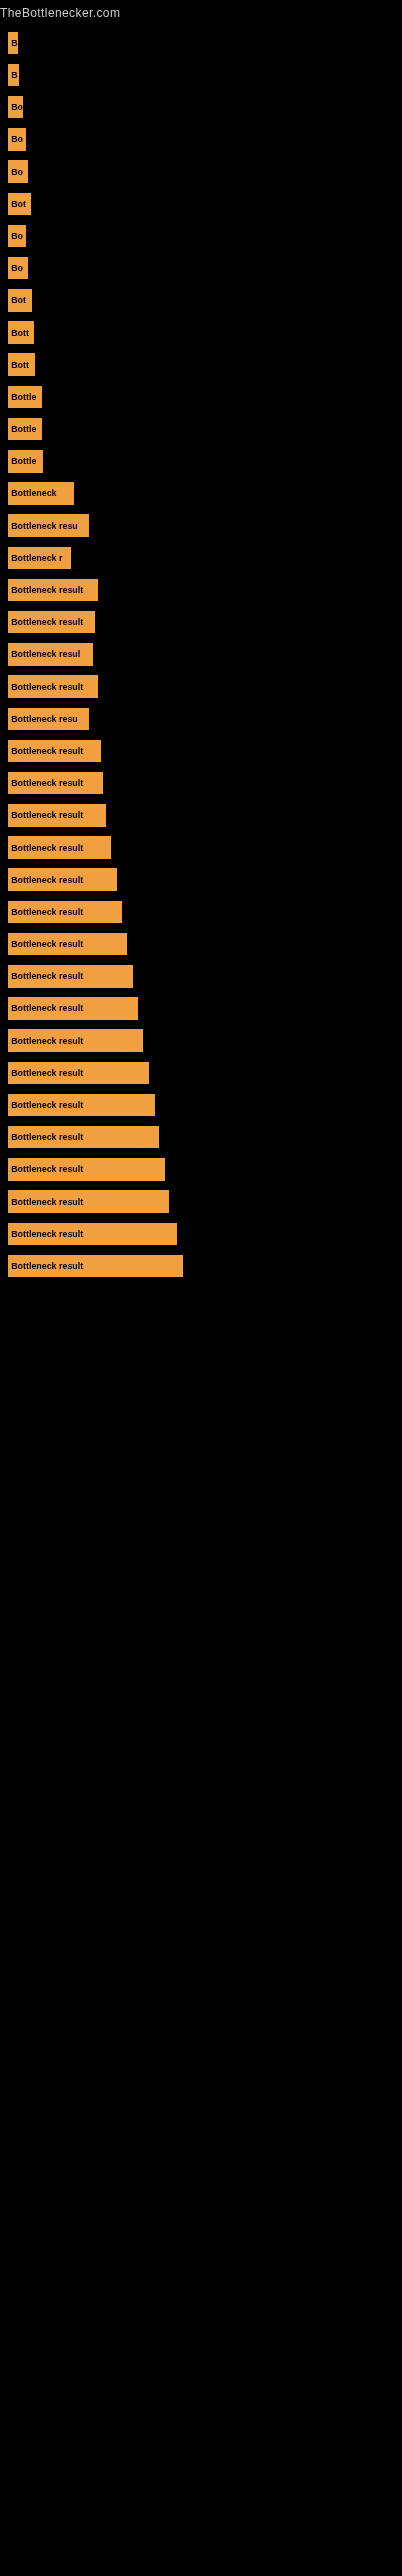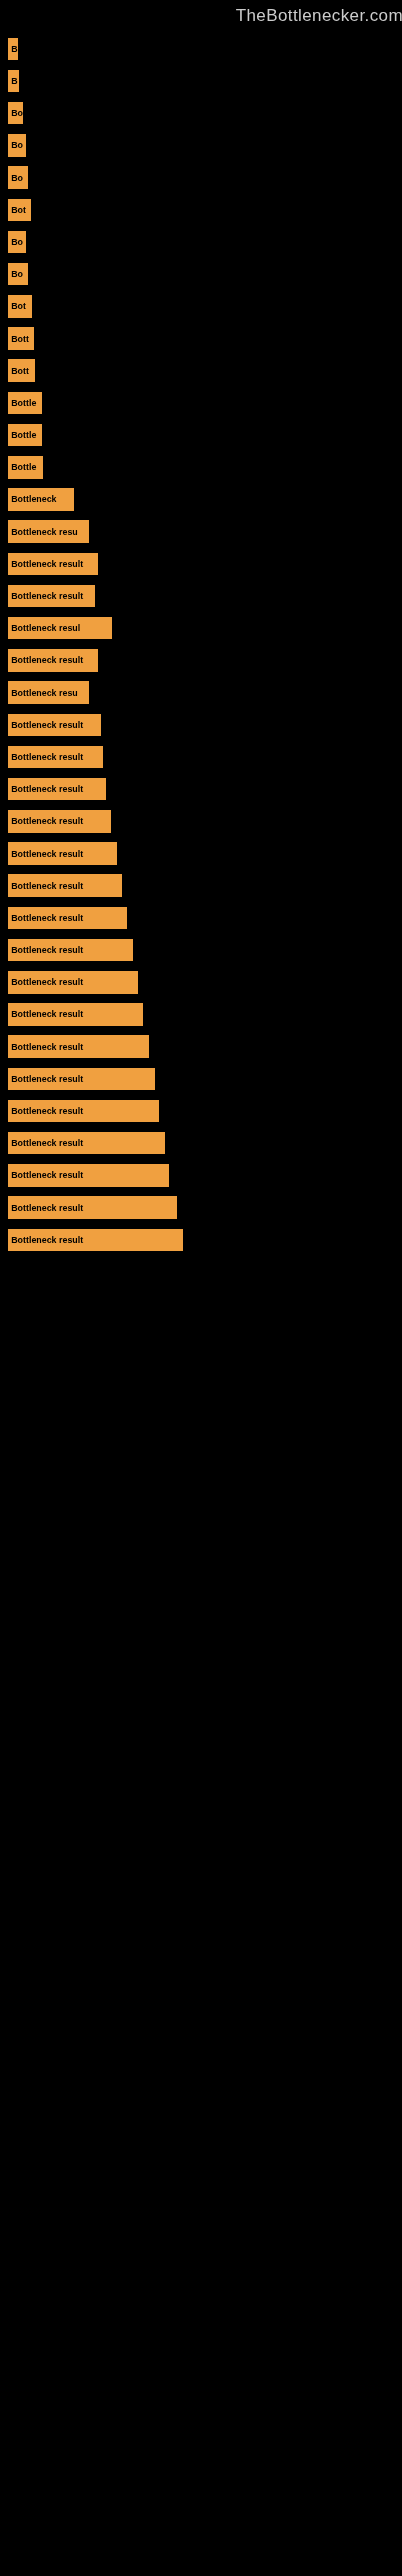--- a/index.html
+++ b/index.html
@@ -9,25 +9,24 @@
     }
     body {
       background-color: #000;
       width: 403px;
       min-height: 2576px;
       font-family: Arial, sans-serif;
       position: relative;
     }
     .site-title {
       color: #ccc;
-      font-size: 17px;
-      text-align: right;
+      font-size: 12px;
+      text-align: left;
       padding: 6.4px 0 3.2px 0;
       letter-spacing: 0.4px;
-      margin-left: 8px;
     }
     .bars-container {
       padding: 8px 0 0 8px;
       display: flex;
       flex-direction: column;
       gap: 0px;
     }
     .bar-row {
       display: flex;
       align-items: center;
@@ -130,31 +129,36 @@
       <div class="bar" style="width: 66px;">
         <span class="bar-label">Bottleneck</span>
       </div>
     </div>
     <div class="bar-row">
       <div class="bar" style="width: 81px;">
         <span class="bar-label">Bottleneck resu</span>
       </div>
     </div>
     <div class="bar-row">
+      <div class="bar" style="width: 63px;">
+        <span class="bar-label">Bottleneck r</span>
+      </div>
+    </div>
+    <div class="bar-row">
       <div class="bar" style="width: 90px;">
         <span class="bar-label">Bottleneck result</span>
       </div>
     </div>
     <div class="bar-row">
       <div class="bar" style="width: 87px;">
         <span class="bar-label">Bottleneck result</span>
       </div>
     </div>
     <div class="bar-row">
-      <div class="bar" style="width: 104px;">
+      <div class="bar" style="width: 85px;">
         <span class="bar-label">Bottleneck resul</span>
       </div>
     </div>
     <div class="bar-row">
       <div class="bar" style="width: 90px;">
         <span class="bar-label">Bottleneck result</span>
       </div>
     </div>
     <div class="bar-row">
       <div class="bar" style="width: 81px;">

